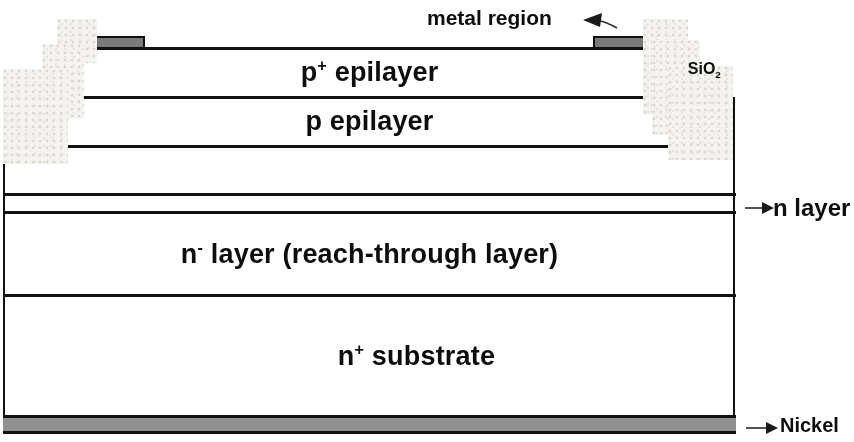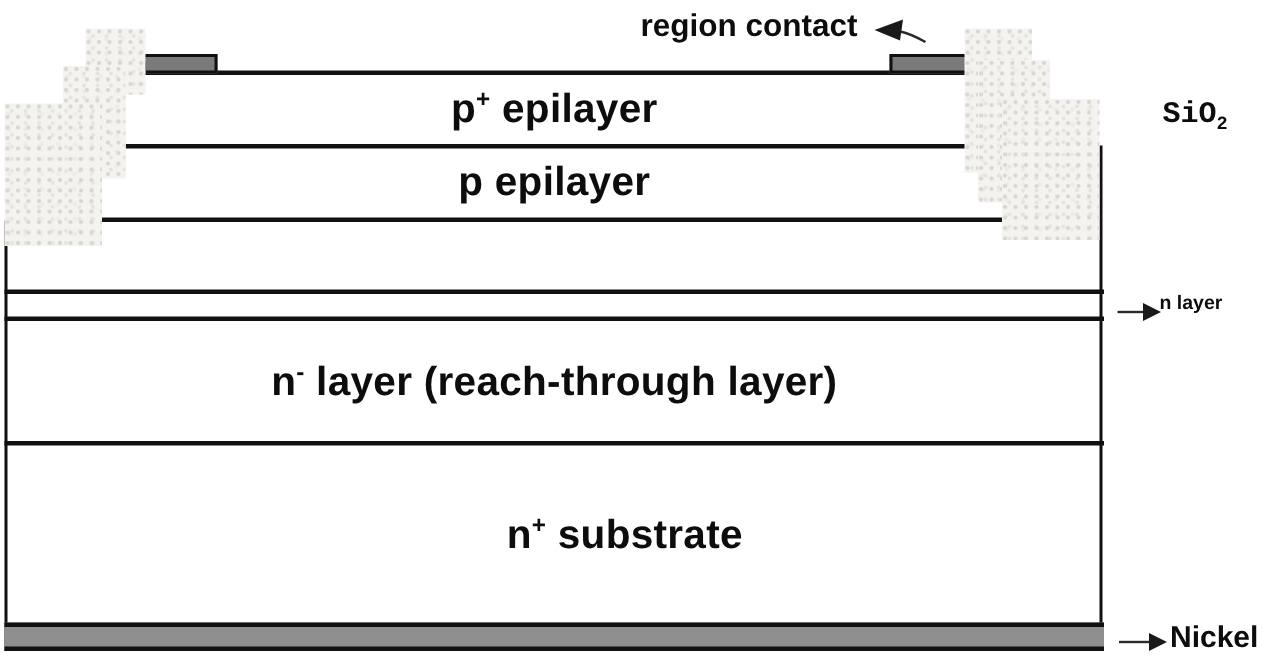--- a/index.html
+++ b/index.html
@@ -39,22 +39,22 @@
   
   .layer-label {
     position:absolute; display:flex; align-items:center; justify-content:center;
     font-size:27px; font-weight:600; letter-spacing:0.2px; z-index:5; white-space:pre;
   }
   .sup { font-size:60%; vertical-align:super; line-height:0; }
   .sub { font-size:62%; vertical-align:sub; line-height:0; }
 
   .annot { position:absolute; font-weight:600; z-index:6; white-space:pre; }
   .annot.metal-contact { left:427px; top:6px;  font-size:21px; }
-  .annot.sio2-label    { left:727px; top:42px; font-size:20px;font-family:Liberation Mono, monospace; }
-  .annot.n-layer-label { left:773px; top:194px; font-size:13px; }
+  .annot.sio2-label    { left:670px; top:42px; font-size:16px; }
+  .annot.n-layer-label { left:773px; top:194px; font-size:24px; }
   .annot.nickel-label  { left:780px; top:414px; font-size:20px; }
 
   .arrow-overlay { position:absolute; left:0; top:0; z-index:6; pointer-events:none; }
 </style>
 </head>
 <body>
 
 <div class="canvas">
 
   <div class="hline" style="top:47px;  left:85px; width:565px;"></div>
@@ -86,21 +86,21 @@
   <div class="layer-label" style="left:83px; top:98px;  width:573px; height:47px;">
     <span><span>p</span><span class="sup"></span><span> epilayer</span></span>
   </div>
   <div class="layer-label" style="left:3px; top:214px; width:733px; height:80px;">
     <span><span>n</span><span class="sup">-</span><span> layer (reach-through layer)</span></span>
   </div>
   <div class="layer-label" style="left:3px; top:297px; width:733px; height:118px;padding-left:47px;">
     <span><span>n</span><span class="sup">+</span><span> substrate</span></span>
   </div>
 
-  <div class="annot metal-contact">region contact</div>
+  <div class="annot metal-contact">metal region</div>
   <div class="annot sio2-label">
     <span>SiO</span><span class="sub">2</span>
   </div>
   <div class="annot n-layer-label">n layer</div>
   <div class="annot nickel-label">Nickel</div>
 
   <svg class="arrow-overlay" width="854" height="442" viewBox="0 0 854 442">
     <g>
       <path d="M617,28 Q606,22 600,21" fill="none" stroke="#2a2a2a" stroke-width="1.6"></path>
       <polygon points="583,20 602,13 600,27" fill="#1a1a1a"></polygon>

